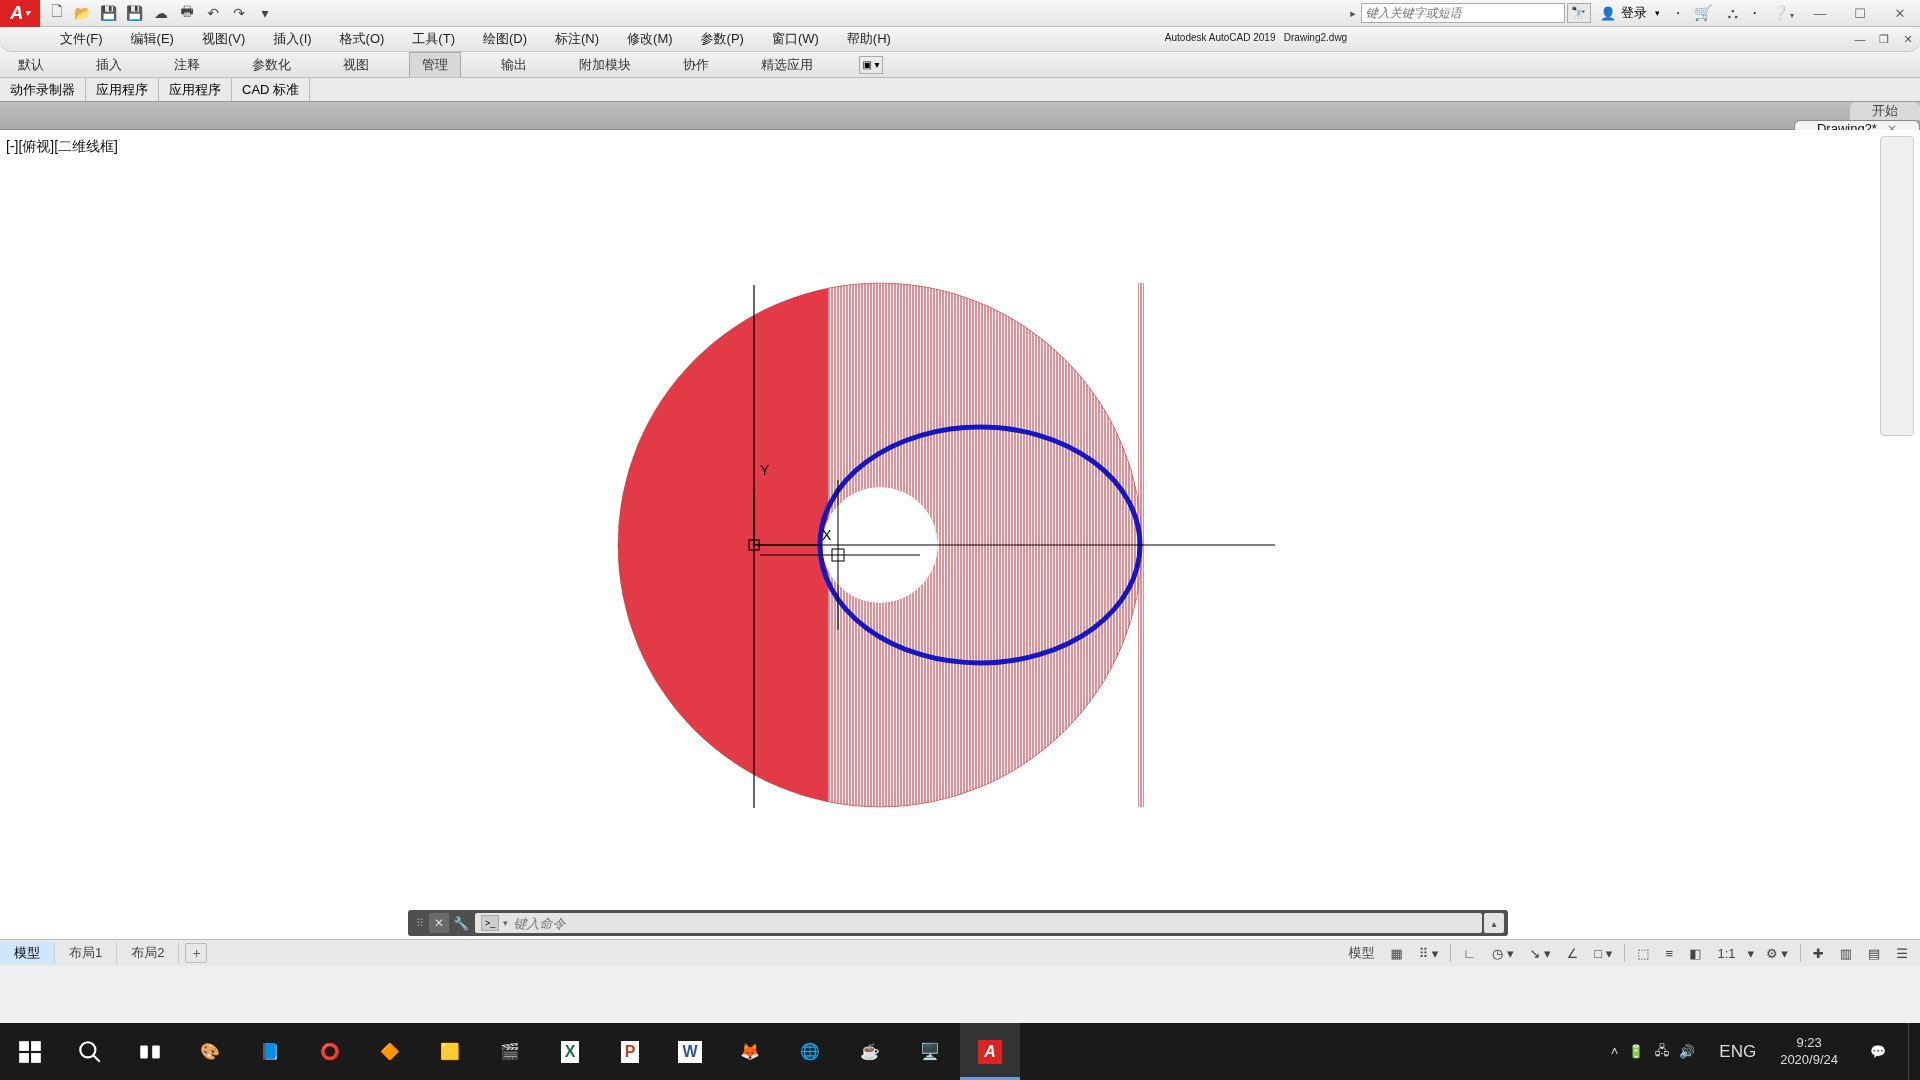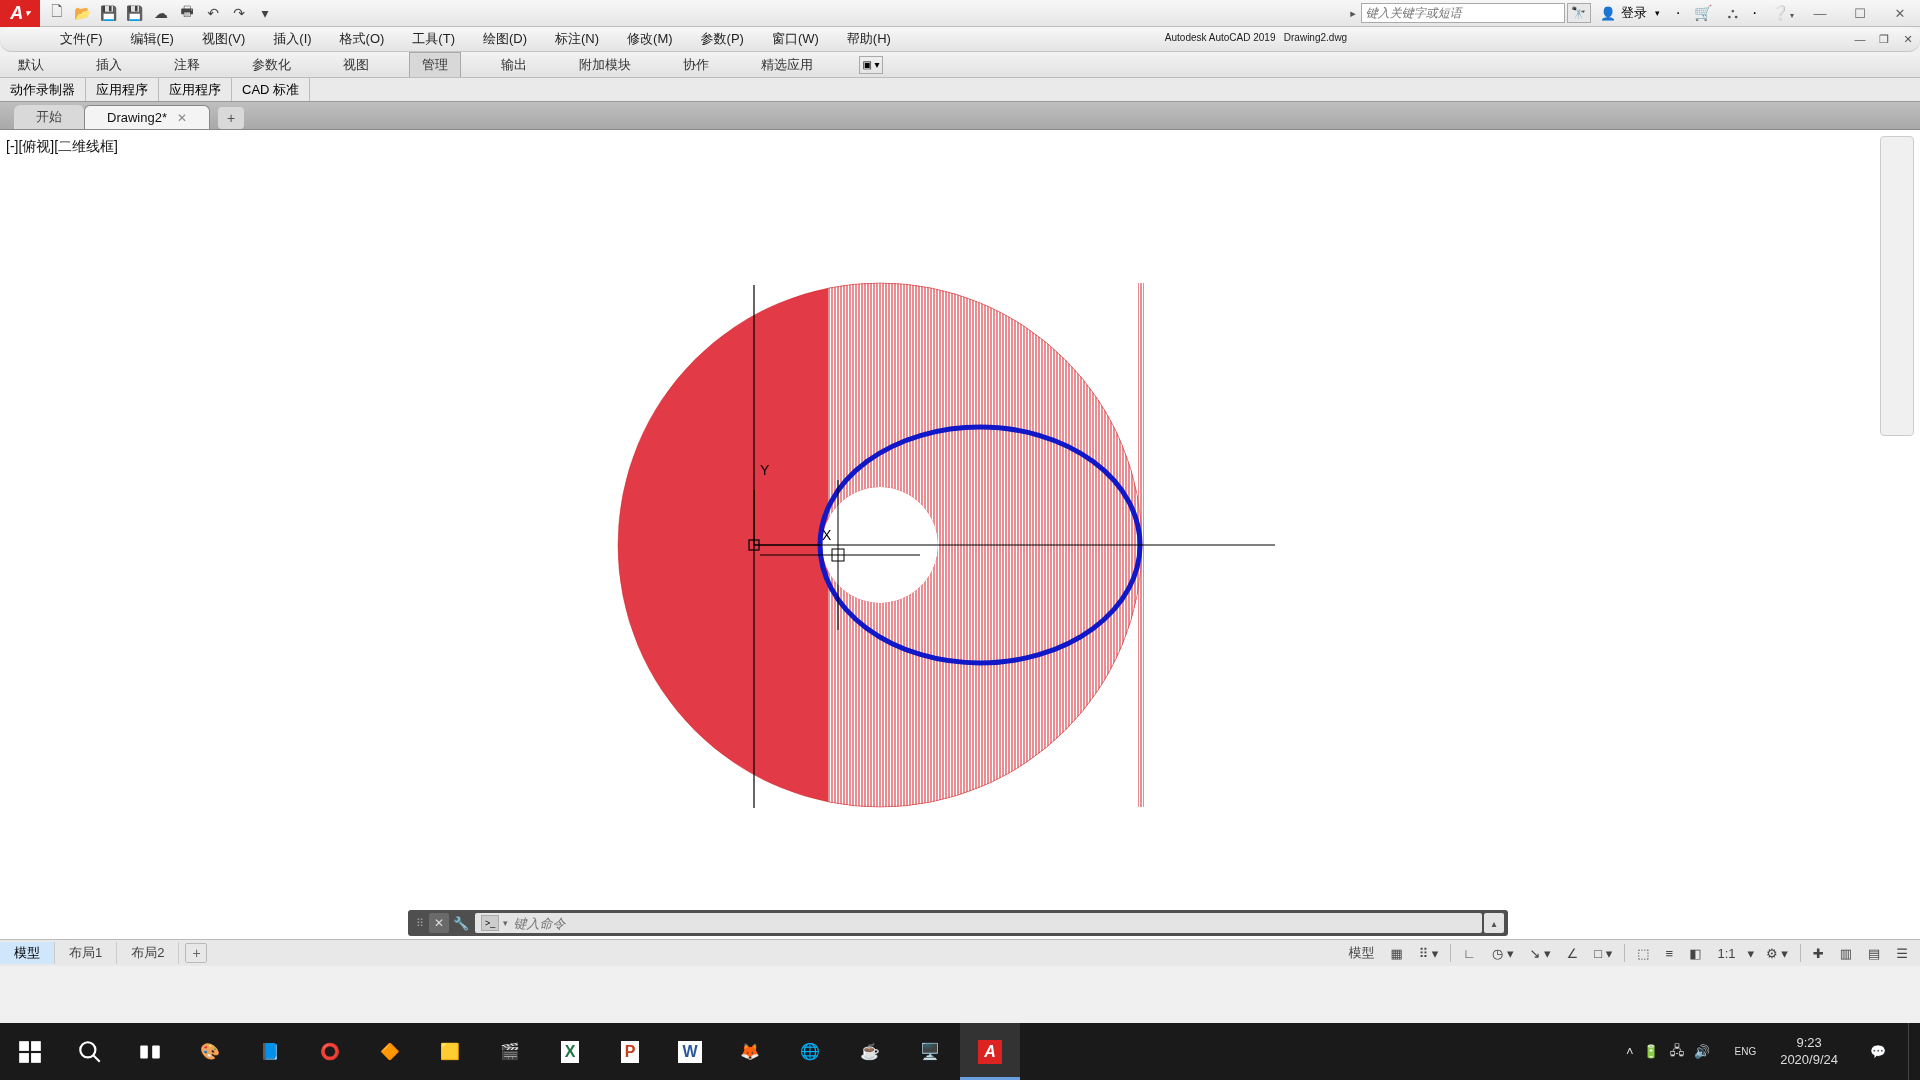--- a/index.html
+++ b/index.html
@@ -33,21 +33,21 @@
 .ribbon-tabs { height: 26px; background: linear-gradient(#f2f2f2,#e2e2e2); display: flex; align-items: center; border-bottom: 1px solid #bdbdbd; padding-left: 6px; gap: 28px; }
 .rtab { padding: 0 12px; font-size: 13px; color: #333; height: 100%; display: flex; align-items: center; }
 .rtab.active { background: #d8d8d8; border: 1px solid #aaa; border-bottom: none; }
 .rtab-end { width: 24px; height: 18px; border: 1px solid #aaa; margin-left: 6px; display: flex; align-items: center; justify-content: center; font-size: 10px; }
 
 
 .panel-row { height: 24px; background: #eaeaea; display: flex; align-items: flex-start; border-bottom: 1px solid #999; font-size: 13px; }
 .panel { padding: 0 10px; border-right: 1px solid #bbb; height: 100%; display: flex; align-items: center; }
 
 
-.doc-tabs { height: 28px; background: linear-gradient(#bfbfbf,#a9a9a9); display: flex; align-items: flex-end; padding-left: 14px; gap: 0; border-bottom: 1px solid #888; }
+.doc-tabs { height: 28px; background: linear-gradient(#bfbfbf,#a9a9a9); display: flex; align-items: flex-end; padding-left: 14px; gap: 0; border-bottom: 1px solid #888; flex-direction: column; }
 .doc-tab { height: 24px; padding: 0 22px; font-size: 13px; display: flex; align-items: center; border-top-left-radius: 6px; border-top-right-radius: 6px; position: relative; }
 .doc-tab.inactive { background: #d9d9d9; color: #444; }
 .doc-tab.active { background: #f4f4f4; color: #111; border: 1px solid #888; border-bottom: none; }
 .doc-close { margin-left: 10px; font-size: 12px; color: #888; }
 .doc-add { width: 26px; height: 22px; background: #d9d9d9; border-radius: 4px; display: flex; align-items: center; justify-content: center; margin-left: 8px; font-size: 14px; color: #555; }
 
 
 .canvas-wrap { position: absolute; top: 130px; left: 0; right: 0; bottom: 57px; background: #fff; }
 .view-label { position: absolute; top: 8px; left: 6px; font-size: 14px; color: #111; }
 .nav-cube-area { position: absolute; right: 6px; top: 6px; width: 34px; height: 300px; background: rgba(230,230,230,.6); border: 1px solid #ccc; border-radius: 4px; }
@@ -73,21 +73,21 @@
 .st-btn { padding: 0 4px; height: 22px; display: flex; align-items: center; justify-content: center; }
 .st-sep { width: 1px; height: 18px; background: #bbb; }
 
 
 .taskbar { position: absolute; left: 0; right: 0; bottom: 0; height: 57px; background: #1a1a1a; display: flex; align-items: center; }
 .tb-btn { width: 60px; height: 57px; display: flex; align-items: center; justify-content: center; }
 .tb-btn svg { width: 26px; height: 26px; }
 .tb-btn.active { background: #333; box-shadow: inset 0 -3px 0 #6aa0e0; }
 .tb-right { margin-left: auto; display: flex; align-items: center; color: #ddd; font-size: 13px; gap: 14px; padding-right: 4px; }
 .tb-clock { text-align: center; line-height: 1.25; font-size: 13px; padding: 0 10px; }
-.tb-ime { font-size: 10px; }
+.tb-ime { font-size: 17px; }
 .tb-notif { width: 32px; height: 57px; display: flex; align-items: center; justify-content: center; }
 .tb-tray { display: flex; align-items: center; gap: 10px; margin-right: 10px; }
 </style>
 </head>
 <body>
 
 <div class="app">
 
   <div class="titlebar">
     <div class="app-icon">

